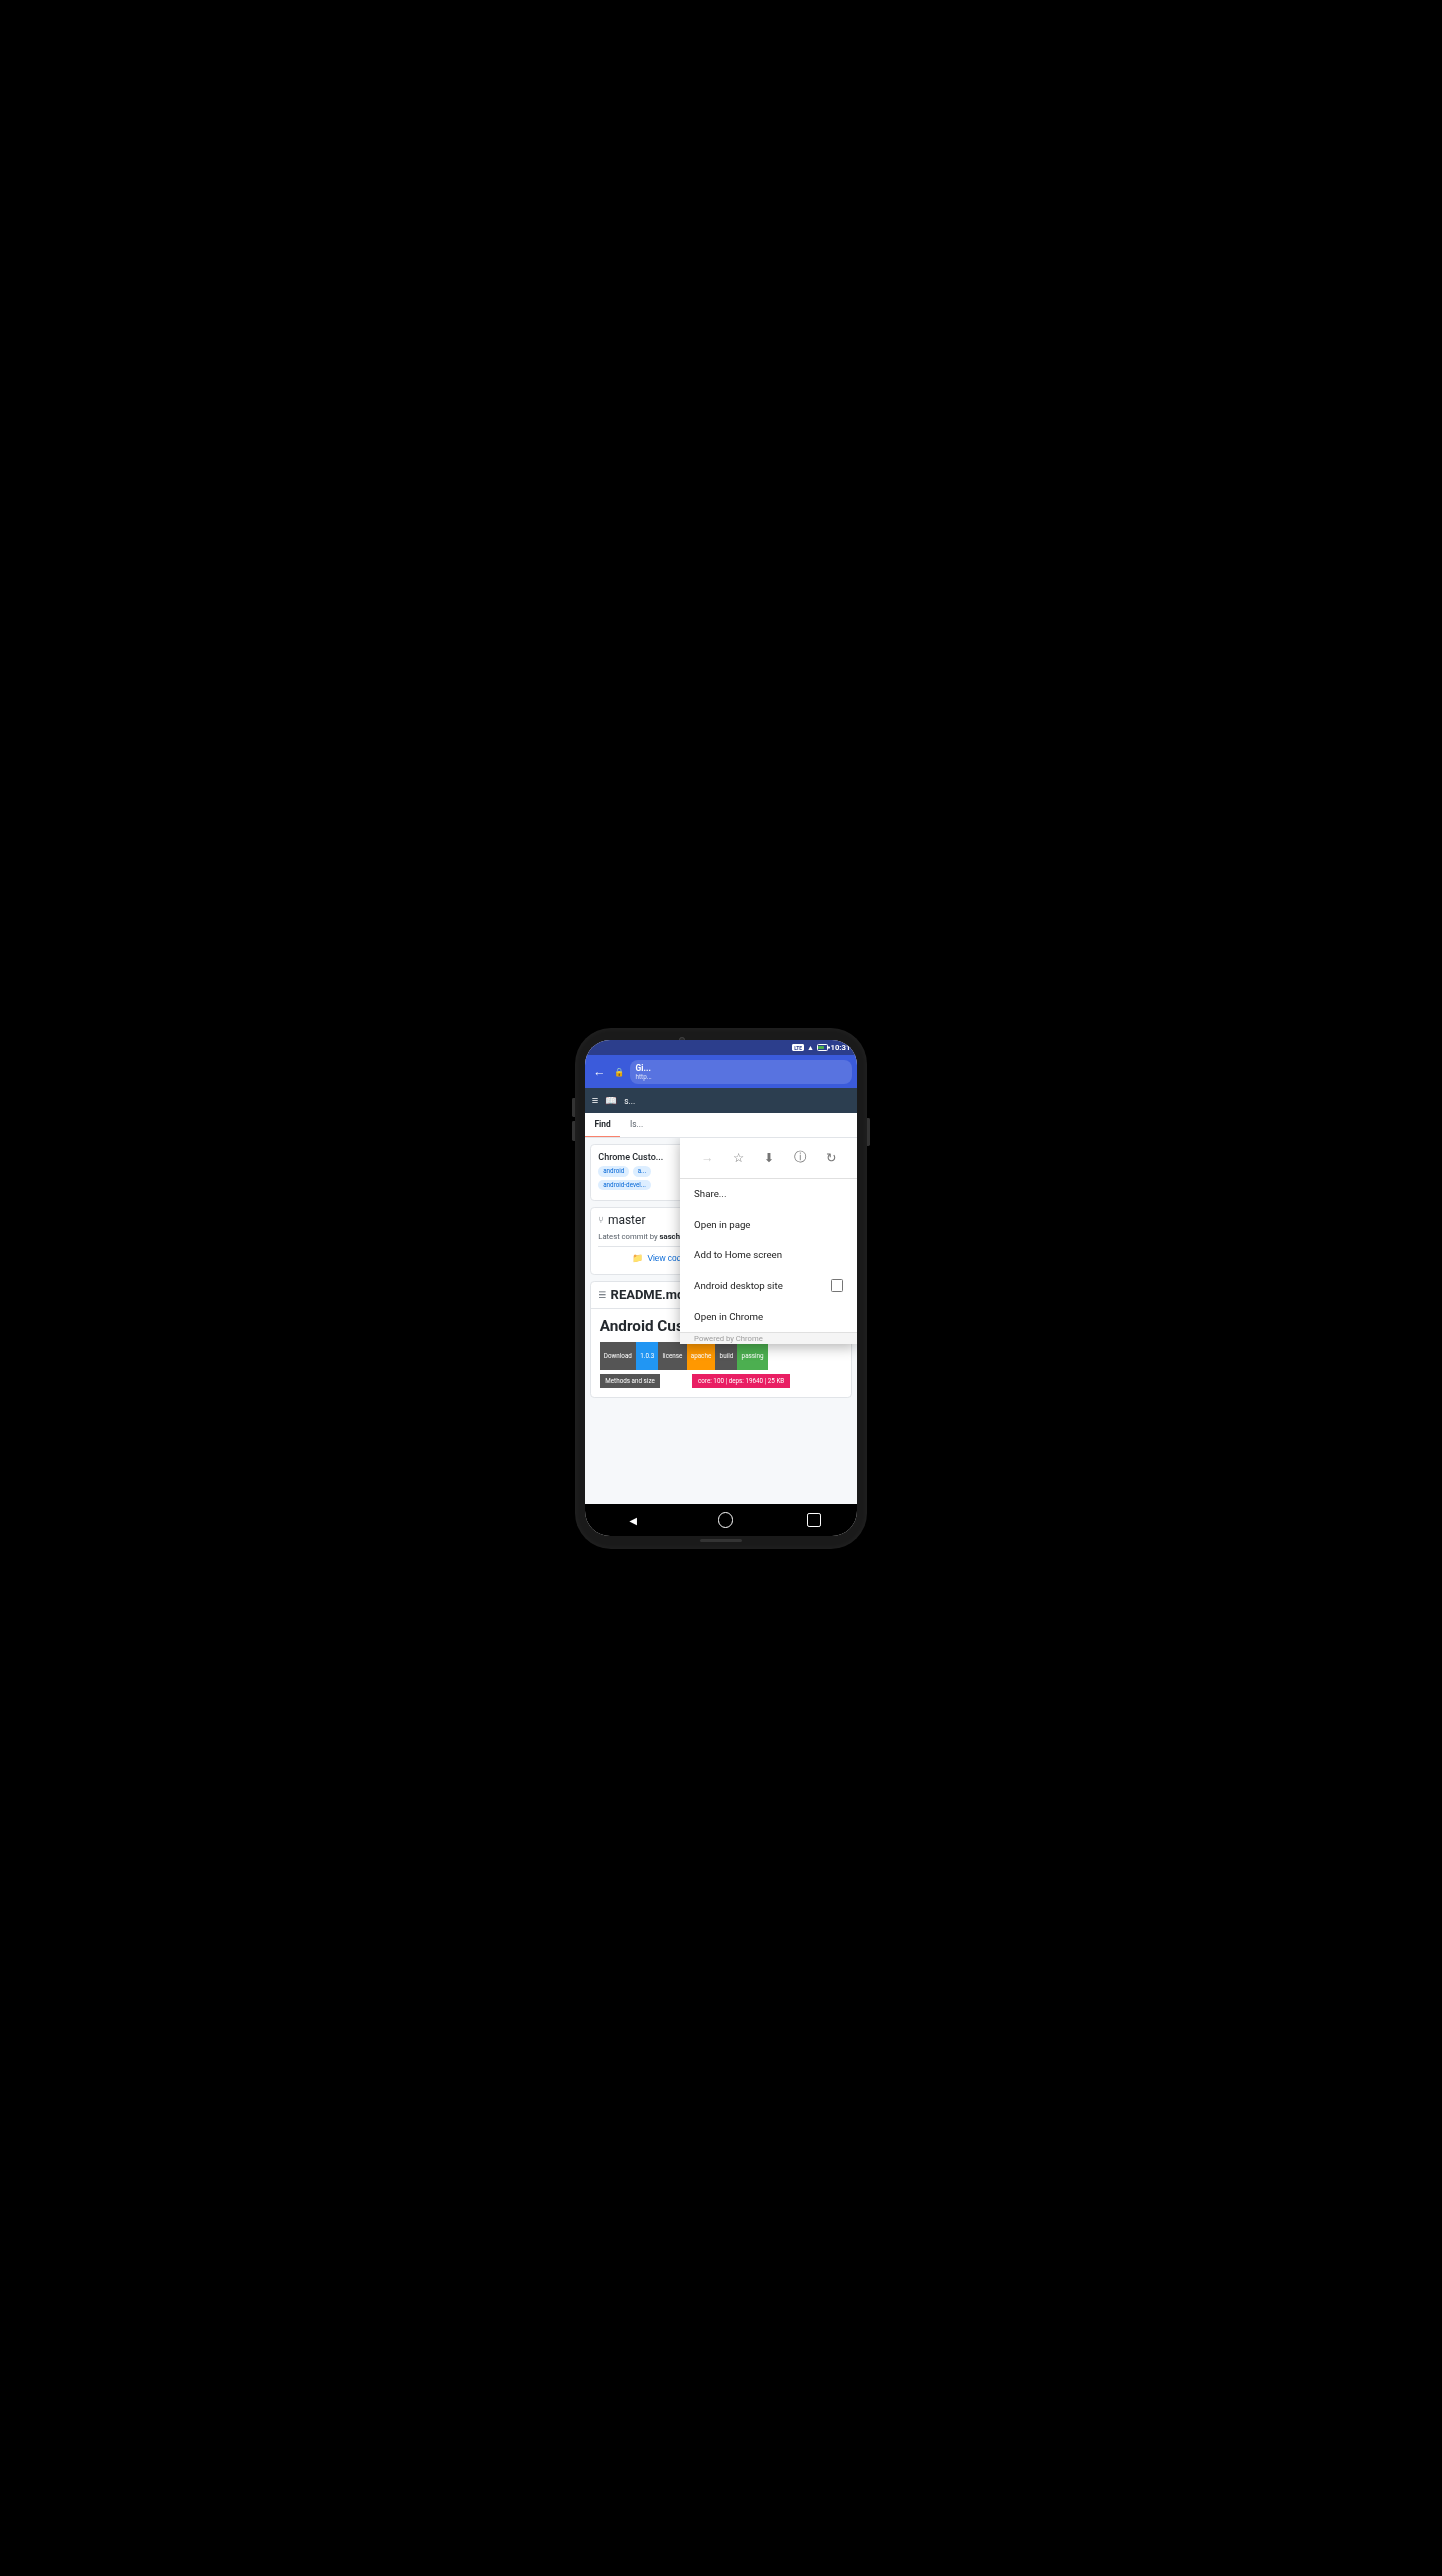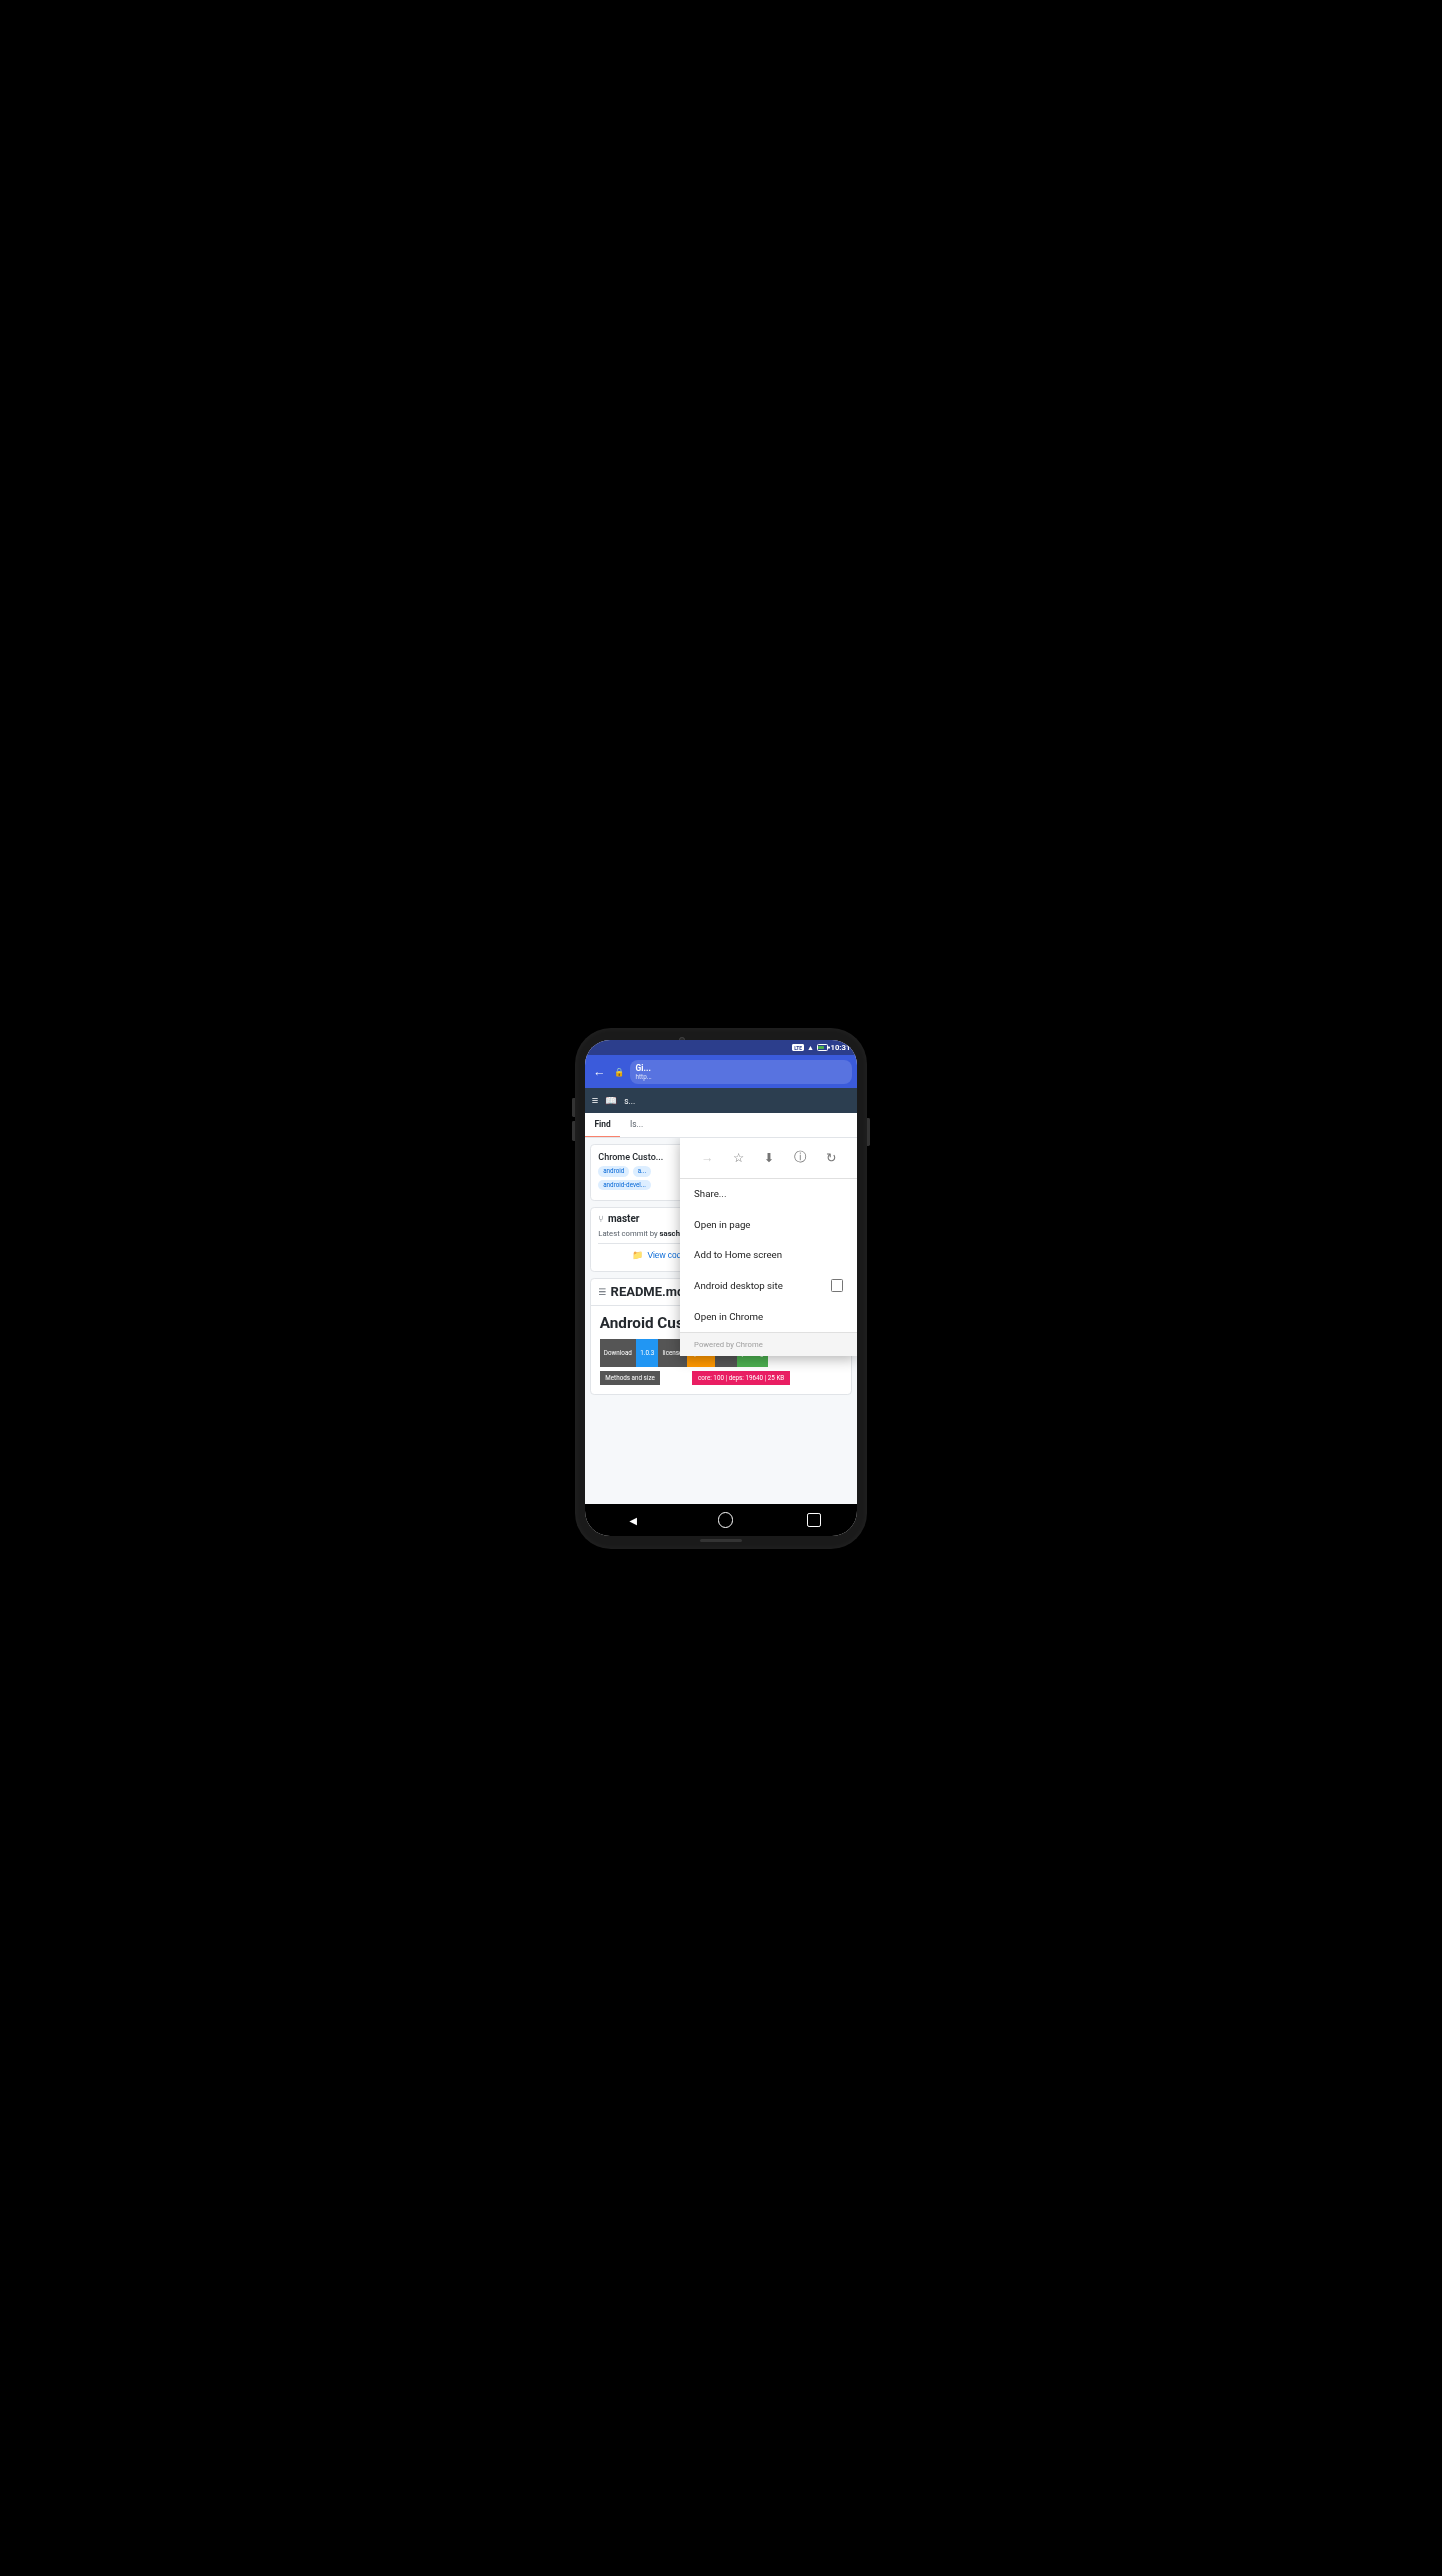--- a/index.html
+++ b/index.html
@@ -255,22 +255,22 @@
       gap: 4.2px;
       margin-bottom: 4.2px;
     }
 
     .branch-icon {
       font-size: 9px;
       color: #586069;
     }
 
     .branch-name {
-      font-weight: bold;
-      font-size: 10px;
+      font-weight: normal;
+      font-size: 12px;
       color: #24292e;
     }
 
     .commit-text {
       font-size: 7.7px;
       color: #586069;
     }
 
     .commit-author {
       font-weight: bold;
@@ -496,21 +496,21 @@
       width: 12.5px;
       height: 12.5px;
       border: 1.4px solid #757575;
       border-radius: 1.4px;
       display: flex;
       align-items: center;
       justify-content: center;
     }
 
     .menu-powered {
-      padding: 7px 14px;
+      padding: 1px 14px;
       font-size: 7.7px;
       color: #9e9e9e;
       background: #f5f5f5;
       border-top: 0.7px solid #e0e0e0;
     }
 
     
     .phone-speaker {
       position: absolute;
       top: 15.3px;

